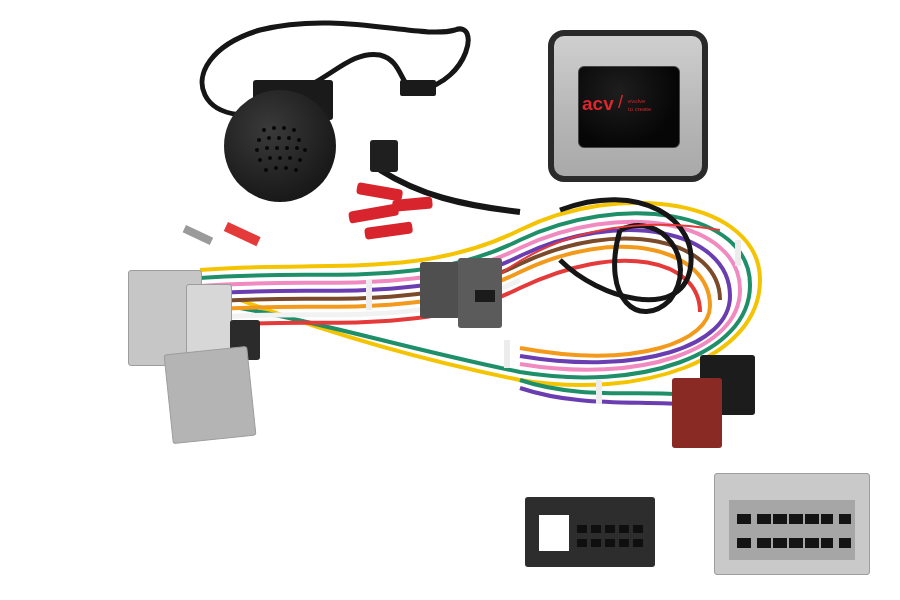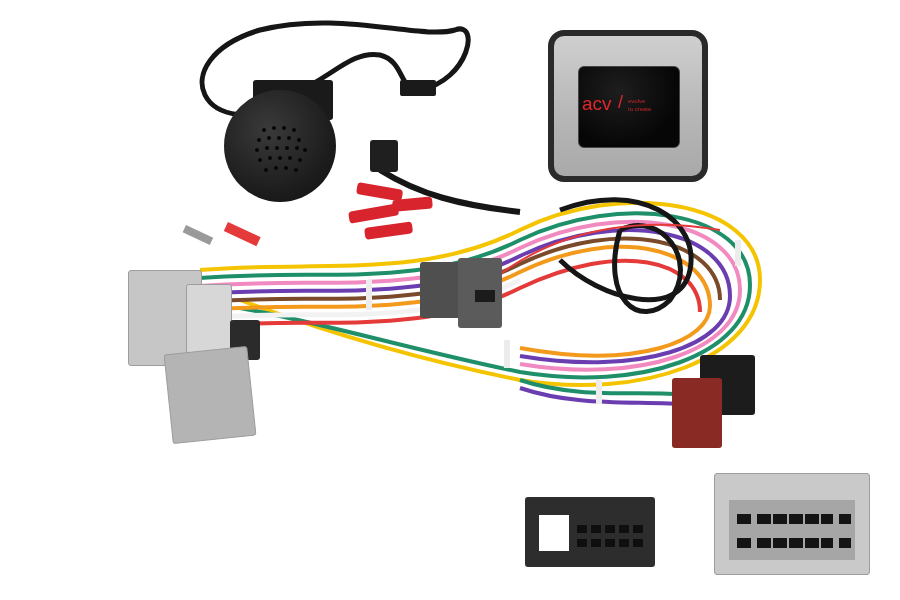--- a/index.html
+++ b/index.html
@@ -10,21 +10,21 @@
     left: 548px; top: 30px; width: 160px; height: 152px;
     background: linear-gradient(180deg, #cfcfcf 0%, #b7b7b7 55%, #a9a9a9 100%);
     border: 6px solid #2a2a2a; border-radius: 16px; box-sizing: border-box;
   }
   .module-screen {
     left: 578px; top: 66px; width: 100px; height: 80px;
     background: radial-gradient(ellipse at 40% 30%, #1e1e1e 0%, #060606 70%);
     border-radius: 6px; border: 1px solid #444;
   }
   .logo {
-    left: 582px; top: 93px; color: #e0262d; font-size: 19px; font-weight: normal; letter-spacing: 0px;
+    left: 582px; top: 93px; color: #e0262d; font-size: 19px; font-weight: bold; letter-spacing: 0px;
   }
   .slash { left: 618px; top: 92px; color: #e0262d; font-size: 18px; }
   .tag { color: #c9252c; font-size: 6px; line-height: 7px; }
   .tag1 { left: 628px; top: 98px; }
   .tag2 { left: 628px; top: 106px; }
   .speaker {
     left: 224px; top: 90px; width: 112px; height: 112px; border-radius: 50%;
     background: radial-gradient(circle at 40% 35%, #3a3a3a 0%, #1c1c1c 65%, #101010 100%);
   }
   .mount { left: 253px; top: 80px; width: 80px; height: 40px; background: #1a1a1a; border-radius: 3px; }

